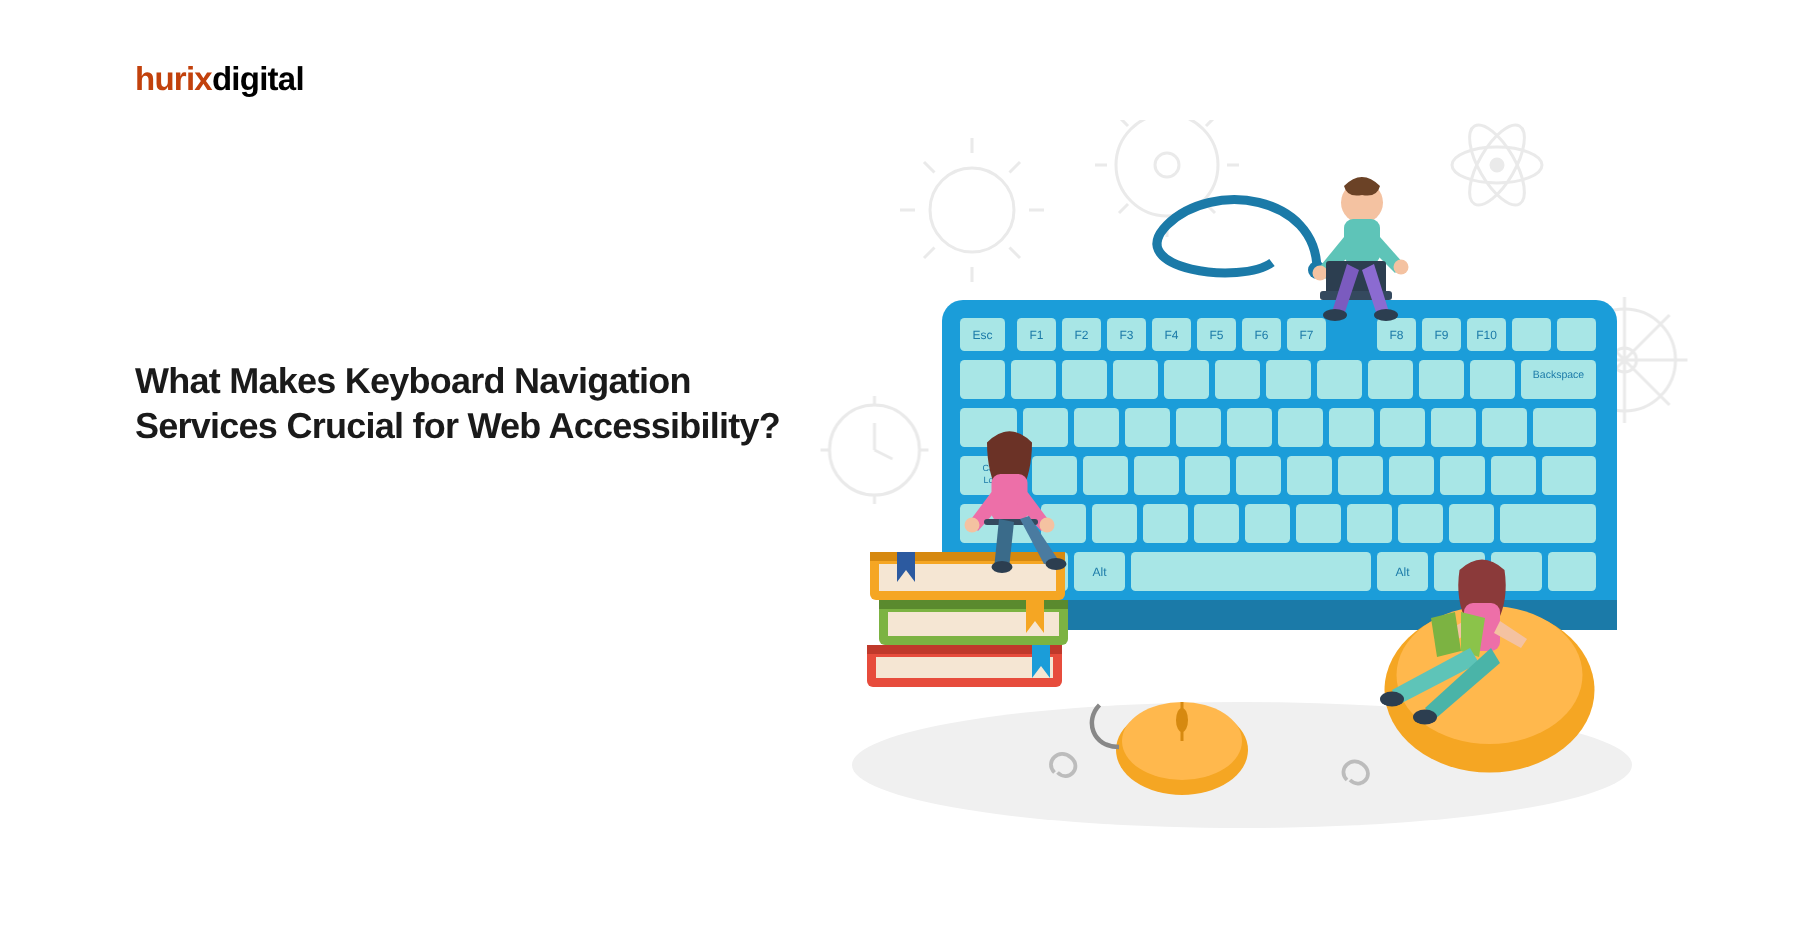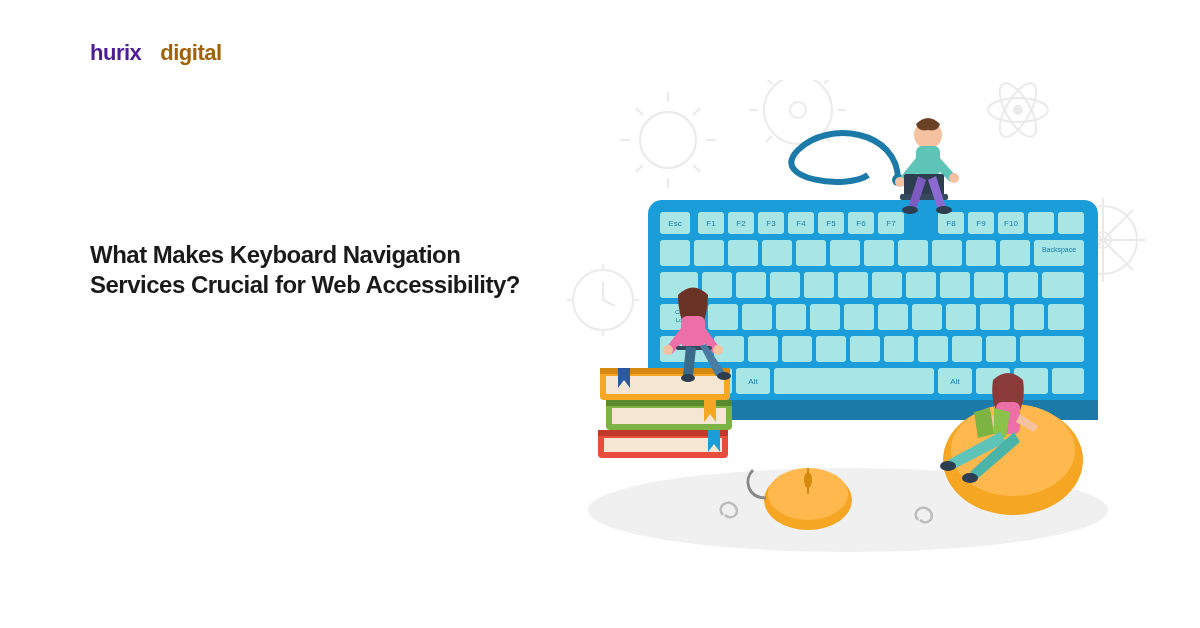--- a/index.html
+++ b/index.html
@@ -12,37 +12,37 @@
       overflow: hidden;
     }
     .logo {
       position: absolute;
       top: 40px;
       left: 90px;
       font-size: 22px;
       font-weight: 700;
       letter-spacing: -0.5px;
     }
-    .logo .part1 { color: #4c1d95; }
-    .logo .part2 { color: #a16207; margin-left: 19px; }
+    .logo .part1 { color: #c2410c; }
+    .logo .part2 { color: #000000; }
     .headline {
       position: absolute;
       top: 240px;
       left: 90px;
       width: 460px;
       font-size: 24px;
       font-weight: 800;
       line-height: 1.25;
       color: #1a1a1a;
       letter-spacing: -0.5px;
     }
     .illustration {
       position: absolute;
       top: 80px;
-      left: 548px;
+      left: 528px;
       width: 600px;
       height: 500px;
     }
   </style>
 </head>
 <body>
 
 <div class="logo">
   <span class="part1">hurix</span><span class="part2">digital</span>
 </div>

